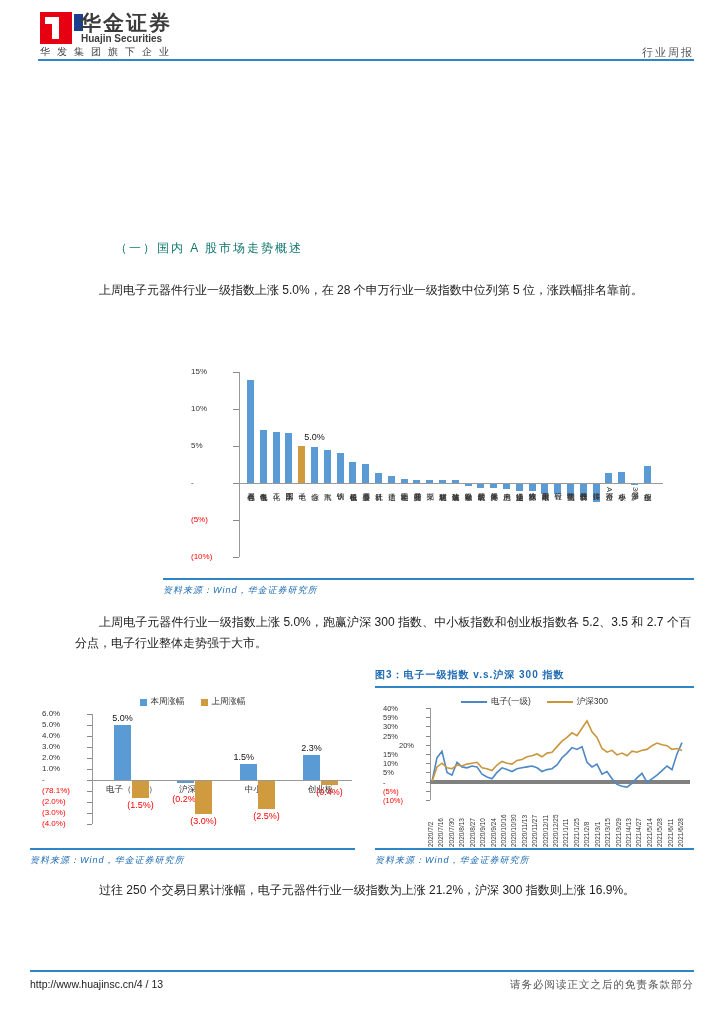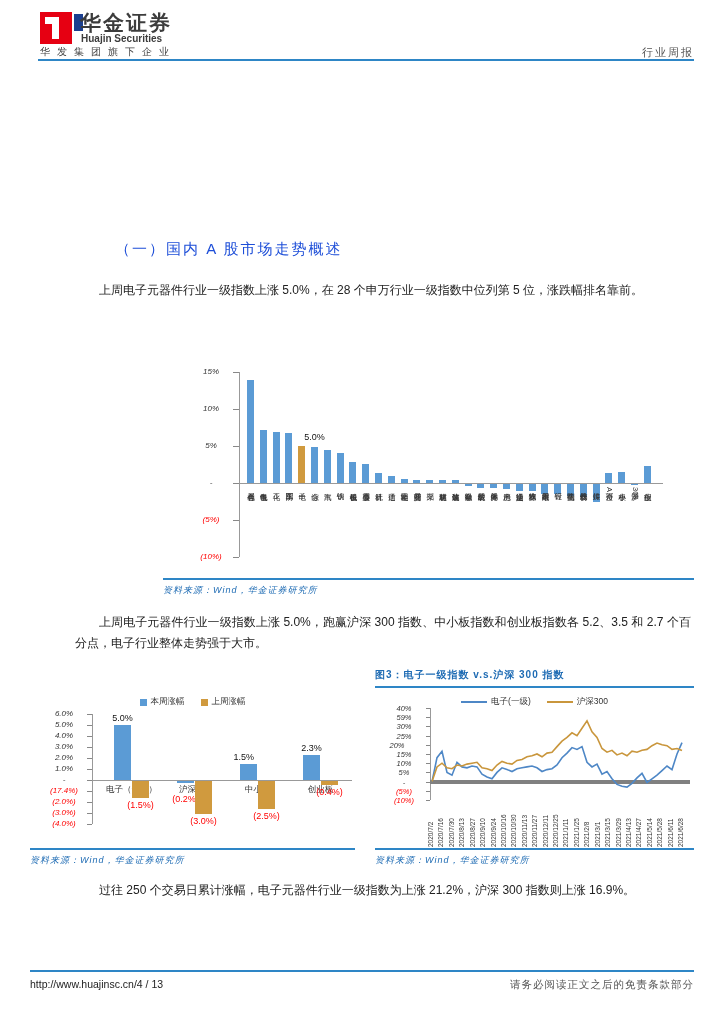--- a/index.html
+++ b/index.html
@@ -10,31 +10,31 @@
   .logo-glyph{position:absolute;left:12px;top:5px;width:7px;height:22px;background:#fff;}
   .logo-glyph2{position:absolute;left:5px;top:5px;width:7px;height:7px;background:#fff;}
   .logo-blue{position:absolute;left:74px;top:14px;width:9px;height:17px;background:#1B3F8F;}
   .brand-cn{position:absolute;left:80px;top:9px;font-size:21px;font-weight:bold;color:#3c3c3c;letter-spacing:2px;}
   .brand-en{position:absolute;left:81px;top:33px;font-size:10px;font-weight:bold;color:#3c3c3c;}
   .group-line{position:absolute;left:40px;top:45px;font-size:10px;color:#444;letter-spacing:7px;}
   .report-type{position:absolute;right:30px;top:45px;font-size:11px;color:#555;letter-spacing:2px;}
   .hrule{position:absolute;height:2px;background:#2E86C6;}
   
   .h1{position:absolute;left:115px;top:88px;font-size:18px;color:#1F6CB4;letter-spacing:3px;font-weight:500;}
-  .h2{position:absolute;left:115px;top:240px;font-size:15px;color:#1d4ed8;letter-spacing:2px;font-weight:500;}
+  .h2{position:absolute;left:115px;top:240px;font-size:12px;color:#0f766e;letter-spacing:2px;font-weight:500;}
   .para{position:absolute;left:75px;width:616px;font-size:12px;line-height:21px;color:#222;
         text-align:justify;text-indent:2em;}
   
   .fig{position:absolute;}
   .fig-caption{font-size:10px;font-weight:bold;color:#1F6CB4;padding-bottom:4px;
                border-bottom:2px solid #2E86C6;letter-spacing:1px;}
   .fig-bottom{position:absolute;left:0;right:0;height:2px;background:#2E86C6;}
   .source{position:absolute;left:0;font-size:9px;font-style:italic;color:#1F6CB4;letter-spacing:1px;}
   .chart{position:absolute;}
-  .tick-label{position:absolute;font-size:8px;color:#333;text-align:center;font-style:italic;}
+  .tick-label{position:absolute;font-size:8px;color:#333;text-align:left;}
   .tick-label.neg{color:#FF0000;}
   .tick-dash{position:absolute;height:1px;background:#888;}
   .axis-v{position:absolute;width:1px;background:#999;}
   .axis-h{position:absolute;height:1px;background:#999;}
   .bar{position:absolute;}
   .xlabel-v{position:absolute;writing-mode:vertical-rl;font-size:7.5px;color:#333;line-height:10px;}
   .vlabel{position:absolute;font-size:9px;color:#111;white-space:nowrap;}
   .vlabel.neg{color:#FF0000;}
   .cat-label{position:absolute;font-size:8.5px;color:#333;text-align:center;white-space:nowrap;}
   .legend{position:absolute;top:2px;left:0;width:100%;display:flex;justify-content:center;
@@ -175,21 +175,21 @@
         <div class="tick-label" style="left: 12px; top: 37px; width: 44px;">4.0%</div>
         <div class="tick-dash" style="left: 57px; top: 42px; width: 5px;"></div>
         <div class="tick-label" style="left: 12px; top: 48px; width: 44px;">3.0%</div>
         <div class="tick-dash" style="left: 57px; top: 53px; width: 5px;"></div>
         <div class="tick-label" style="left: 12px; top: 59px; width: 44px;">2.0%</div>
         <div class="tick-dash" style="left: 57px; top: 64px; width: 5px;"></div>
         <div class="tick-label" style="left: 12px; top: 70px; width: 44px;">1.0%</div>
         <div class="tick-dash" style="left: 57px; top: 75px; width: 5px;"></div>
         <div class="tick-label" style="left: 12px; top: 81px; width: 44px;">-</div>
         <div class="tick-dash" style="left: 57px; top: 86px; width: 5px;"></div>
-        <div class="tick-label neg" style="left: 12px; top: 92px; width: 44px;">(17.4%)</div>
+        <div class="tick-label neg" style="left: 12px; top: 92px; width: 44px;">(78.1%)</div>
         <div class="tick-dash" style="left: 57px; top: 97px; width: 5px;"></div>
         <div class="tick-label neg" style="left: 12px; top: 103px; width: 44px;">(2.0%)</div>
         <div class="tick-dash" style="left: 57px; top: 108px; width: 5px;"></div>
         <div class="tick-label neg" style="left: 12px; top: 114px; width: 44px;">(3.0%)</div>
         <div class="tick-dash" style="left: 57px; top: 119px; width: 5px;"></div>
         <div class="tick-label neg" style="left: 12px; top: 125px; width: 44px;">(4.0%)</div>
         <div class="tick-dash" style="left: 57px; top: 130px; width: 5px;"></div>
         <div class="axis-v" style="left: 62px; top: 20px; height: 110px;"></div>
         <div class="axis-h" style="left: 62px; top: 86px; width: 260px;"></div>
         <div class="cat-label" style="left: 71.5px; top: 90px; width: 60px;">电子（一级）</div>
@@ -231,21 +231,21 @@
           </div>
         </div>
         <div class="tick-label" style="left: 8px; top: 10px; width: 42px; font-size: 7.5px;">40%</div>
         <div class="tick-dash" style="left: 51px; top: 14px; width: 4px;"></div>
         <div class="tick-label" style="left: 8px; top: 19.2px; width: 42px; font-size: 7.5px;">59%</div>
         <div class="tick-dash" style="left: 51px; top: 23.2px; width: 4px;"></div>
         <div class="tick-label" style="left: 8px; top: 28.4px; width: 42px; font-size: 7.5px;">30%</div>
         <div class="tick-dash" style="left: 51px; top: 32.4px; width: 4px;"></div>
         <div class="tick-label" style="left: 8px; top: 37.6px; width: 42px; font-size: 7.5px;">25%</div>
         <div class="tick-dash" style="left: 51px; top: 41.6px; width: 4px;"></div>
-        <div class="tick-label" style="left: 1px; top: 46.8px; width: 42px; font-size: 7.5px;">20%</div>
+        <div class="tick-label" style="left: 24px; top: 46.8px; width: 42px; font-size: 7.5px;">20%</div>
         <div class="tick-dash" style="left: 51px; top: 50.8px; width: 4px;"></div>
         <div class="tick-label" style="left: 8px; top: 56px; width: 42px; font-size: 7.5px;">15%</div>
         <div class="tick-dash" style="left: 51px; top: 60px; width: 4px;"></div>
         <div class="tick-label" style="left: 8px; top: 65.2px; width: 42px; font-size: 7.5px;">10%</div>
         <div class="tick-dash" style="left: 51px; top: 69.2px; width: 4px;"></div>
         <div class="tick-label" style="left: 8px; top: 74.4px; width: 42px; font-size: 7.5px;">5%</div>
         <div class="tick-dash" style="left: 51px; top: 78.4px; width: 4px;"></div>
         <div class="tick-label" style="left: 8px; top: 83.6px; width: 42px; font-size: 7.5px;">-</div>
         <div class="tick-dash" style="left: 51px; top: 87.6px; width: 4px;"></div>
         <div class="tick-label neg" style="left: 8px; top: 92.8px; width: 42px; font-size: 7.5px;">(5%)</div>

